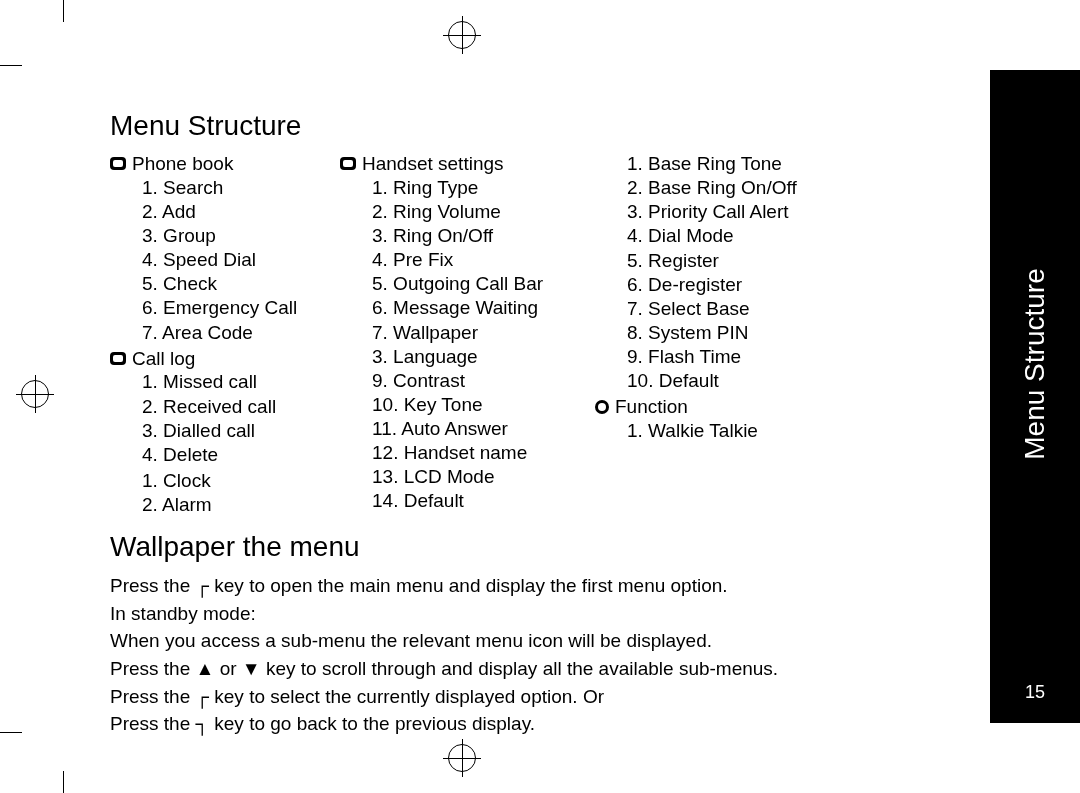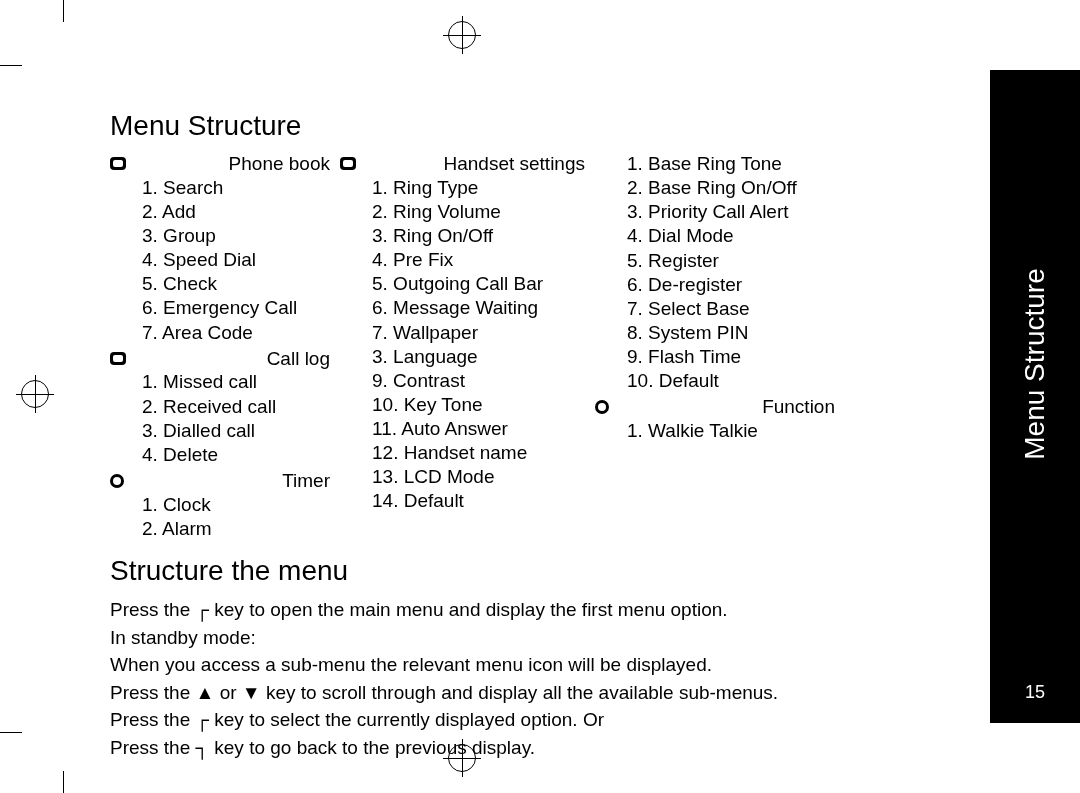--- a/index.html
+++ b/index.html
@@ -67,21 +67,20 @@
     .col2 { width: 245px; }
     .col3 { width: 240px; }
     .menu-group {
       margin-bottom: 2px;
     }
     .group-header {
       display: flex;
       align-items: center;
       font-size: 19px;
       line-height: 1.25;
-      justify-content: space-between;
     }
     .icon-bullet {
       display: inline-block;
       width: 16px;
       height: 13px;
       margin-right: 6px;
       background: #000;
       border-radius: 4px;
       position: relative;
       flex-shrink: 0;
@@ -200,24 +199,20 @@
               <span>Call log</span>
             </div>
             <div class="group-items">
               <div>1. Missed call</div>
               <div>2. Received call</div>
               <div>3. Dialled call</div>
               <div>4. Delete</div>
             </div>
           </div>
           <div class="menu-group">
-            <div class="group-header">
-              <span class="icon-circle"></span>
-              <span>Timer</span>
-            </div>
             <div class="group-items">
               <div>1. Clock</div>
               <div>2. Alarm</div>
             </div>
           </div>
         </div>
         <div class="col2">
           <div class="menu-group">
             <div class="group-header">
               <span class="icon-bullet"></span>
@@ -261,21 +256,21 @@
               <span class="icon-circle"></span>
               <span>Function</span>
             </div>
             <div class="group-items">
               <div>1. Walkie Talkie</div>
             </div>
           </div>
         </div>
       </div>
 
-    <h2 class="title2">Structure the menu</h2>
+    <h2 class="title2">Wallpaper the menu</h2>
 
     <div class="nav-body">
       <p>
         <span>Press the </span>
         <span class="sym">┌</span>
         <span> key to open the main menu and display the first menu option.</span>
       </p>
       <p>In standby mode:</p>
       <p>When you access a sub-menu the relevant menu icon will be displayed.</p>
       <p>

